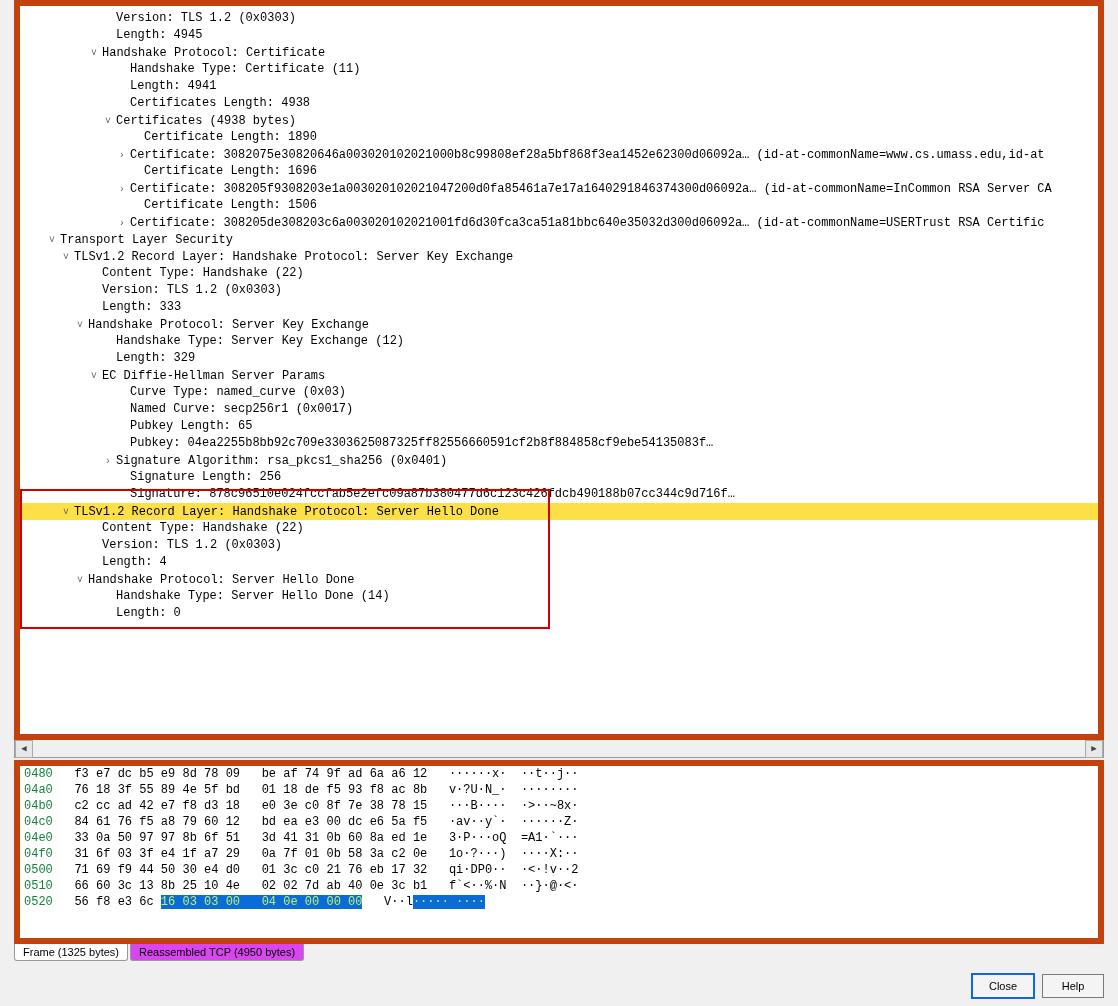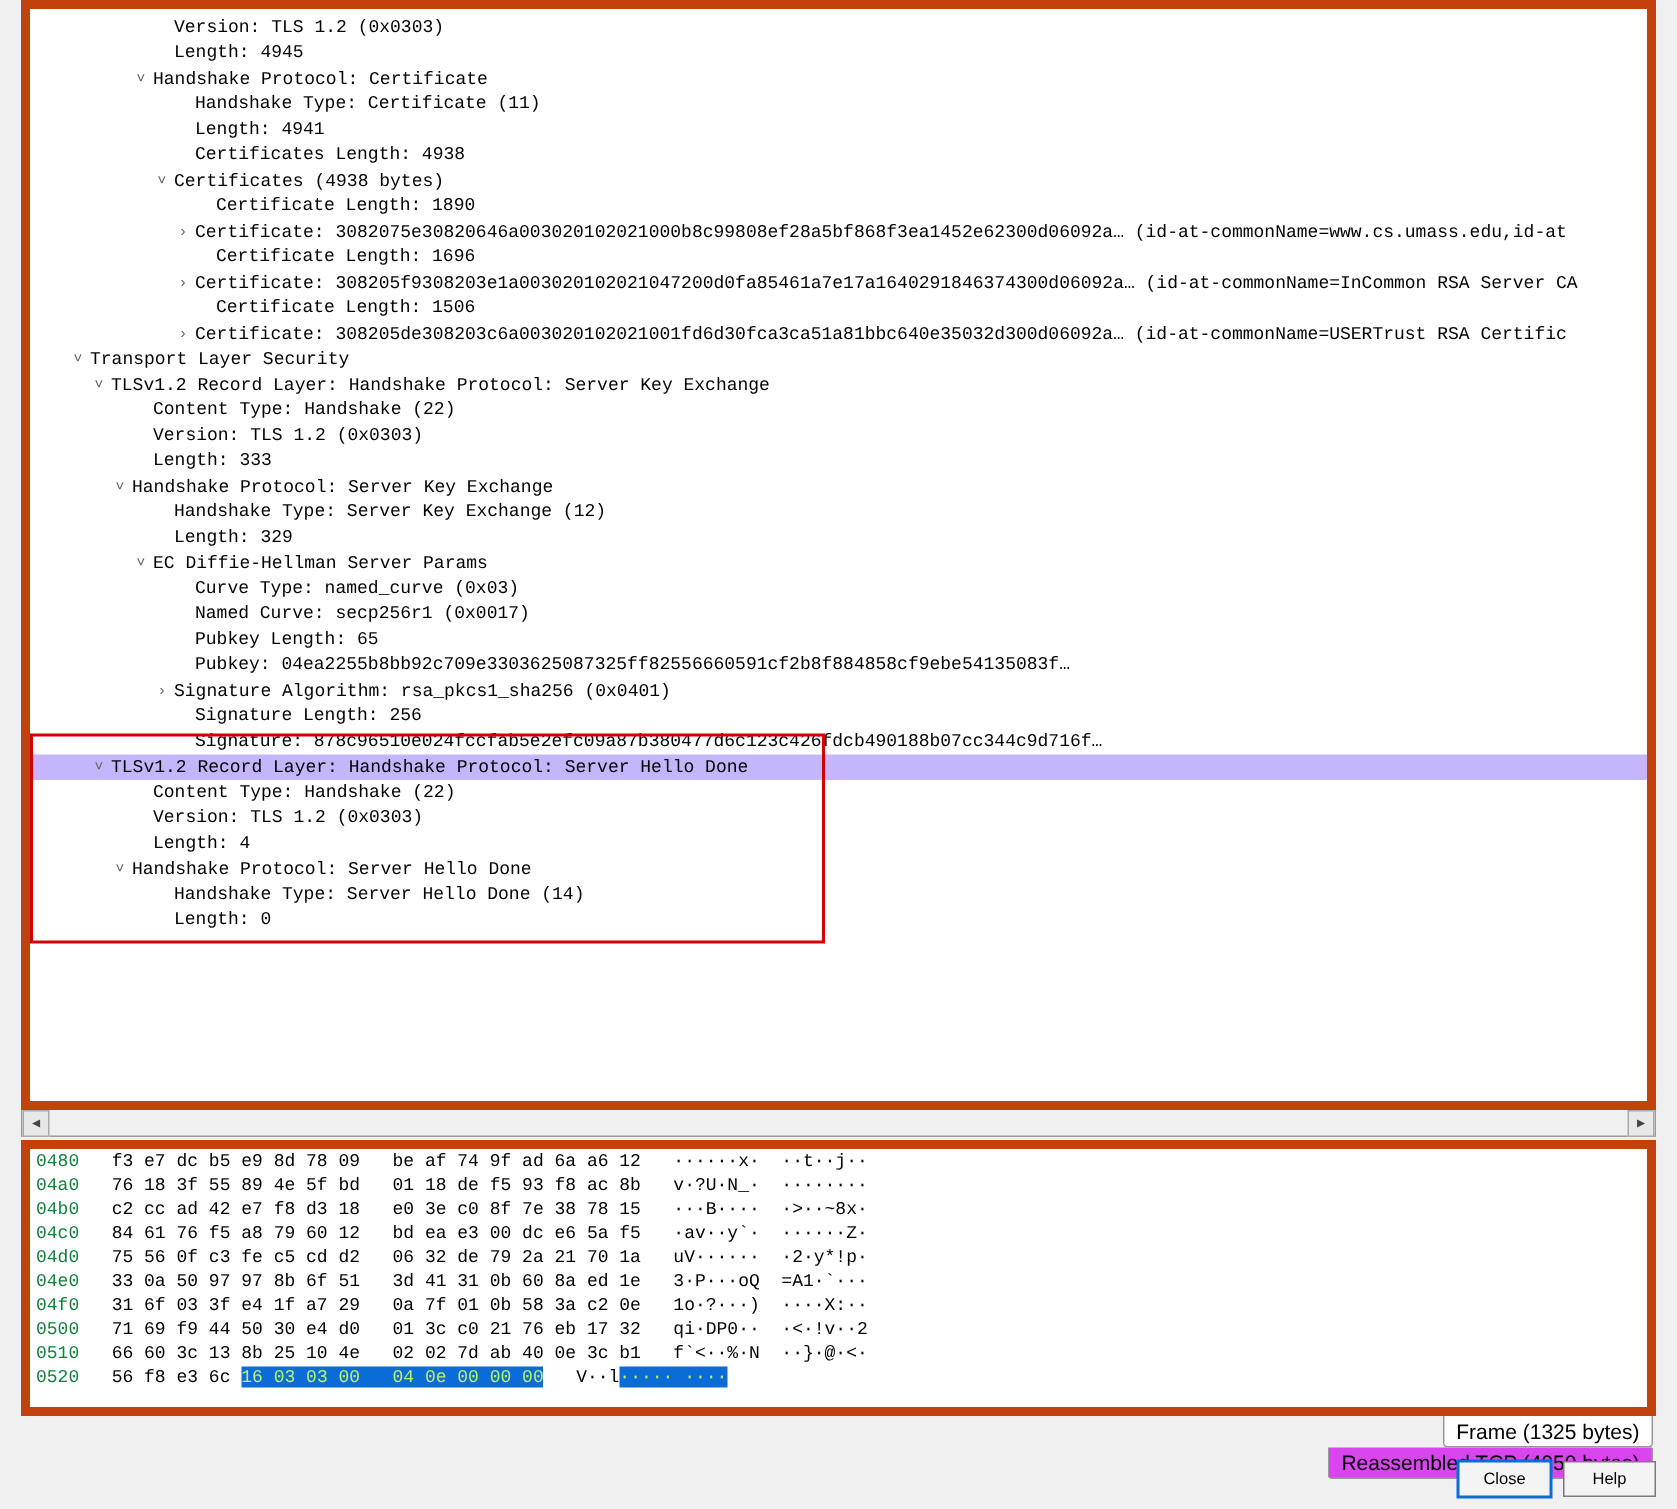--- a/index.html
+++ b/index.html
@@ -18,21 +18,21 @@
     box-sizing: border-box;
   }
   
   #tree-pane {
     left: 14px; top: 0px; width: 1090px; height: 740px;
     overflow: auto;
     padding: 4px 0;
     white-space: nowrap;
   }
   .row { height: 17px; line-height: 17px; padding-left: 6px; }
-  .row.selected { background: #c4b5fd; }
+  .row.selected { background: #fde047; }
   .row .tgl {
     display: inline-block; width: 12px; text-align: center;
     user-select: none; color: #606060; font-family: sans-serif;
     font-size: 10px; vertical-align: middle; margin-right: 2px;
   }
   .row .sp { display:inline-block; }
   .annot-box {
     position: absolute; border: 2px solid #d40000;
     pointer-events: none; box-sizing: border-box;
   }
@@ -49,22 +49,22 @@
     overflow: hidden;
   }
   #hex-inner { overflow-y: scroll; height:100%; }
   .hexrow { height: 16px; line-height:16px; white-space: pre; padding-left:4px; }
   .hexrow .off { color:#15803d; }
   .hexrow .hl { background:#0a6cd6; color:#bef264; }
 
   
   #tabstrip {
     position:absolute; left:14px; top:944px; width:1090px; height:20px;
-    font-family: Tahoma, Arial, sans-serif; font-size:14px;
-    display:flex; align-items:flex-end;flex-direction:column;
+    font-family: Tahoma, Arial, sans-serif; font-size:11px;
+    display:flex; align-items:flex-start;
   }
   .tab { border:1px solid #999; border-top:none; background:#d946ef;
     padding:2px 8px; margin-right:2px; border-radius:0 0 3px 3px; }
   .tab.active { background:#fff; }
 
   
   #btnrow { position:absolute; right:14px; top:974px; display:flex; gap:8px;
     font-family: Tahoma, Arial, sans-serif; font-size:11px; }
   .btn { width:60px; height:22px; border:1px solid #7a7a7a; background:#f4f4f4;
     display:flex; align-items:center; justify-content:center; }
@@ -117,21 +117,20 @@
 </div>
 
 <div id="annot" class="annot-box" style="left: 20px; top: 489px; width: 530px; height: 140px;"></div>
 
 <div id="hex-pane" class="pane">
   <div id="hex-inner">
       <div class="hexrow"><span class="off">0480   </span><span>f3 e7 dc b5 e9 8d 78 09   be af 74 9f ad 6a a6 12</span><span>   </span><span>······x·  ··t··j··</span></div>
       <div class="hexrow"><span class="off">04a0   </span><span>76 18 3f 55 89 4e 5f bd   01 18 de f5 93 f8 ac 8b</span><span>   </span><span>v·?U·N_·  ········</span></div>
       <div class="hexrow"><span class="off">04b0   </span><span>c2 cc ad 42 e7 f8 d3 18   e0 3e c0 8f 7e 38 78 15</span><span>   </span><span>···B····  ·&gt;··~8x·</span></div>
       <div class="hexrow"><span class="off">04c0   </span><span>84 61 76 f5 a8 79 60 12   bd ea e3 00 dc e6 5a f5</span><span>   </span><span>·av··y`·  ······Z·</span></div>
-      <div class="hexrow"><span class="off">04d0   </span><span>75 56 0f c3 fe c5 cd d2   06 32 de 79 2a 21 70 1a</span><span>   </span><span>uV······  ·2·y*!p·</span></div>
       <div class="hexrow"><span class="off">04e0   </span><span>33 0a 50 97 97 8b 6f 51   3d 41 31 0b 60 8a ed 1e</span><span>   </span><span>3·P···oQ  =A1·`···</span></div>
       <div class="hexrow"><span class="off">04f0   </span><span>31 6f 03 3f e4 1f a7 29   0a 7f 01 0b 58 3a c2 0e</span><span>   </span><span>1o·?···)  ····X:··</span></div>
       <div class="hexrow"><span class="off">0500   </span><span>71 69 f9 44 50 30 e4 d0   01 3c c0 21 76 eb 17 32</span><span>   </span><span>qi·DP0··  ·&lt;·!v··2</span></div>
       <div class="hexrow"><span class="off">0510   </span><span>66 60 3c 13 8b 25 10 4e   02 02 7d ab 40 0e 3c b1</span><span>   </span><span>f`&lt;··%·N  ··}·@·&lt;·</span></div>
       <div class="hexrow"><span class="off">0520   </span><span>56 f8 e3 6c </span><span class="hl">16 03 03 00   04 0e 00 00 00</span><span>   </span><span>V··l</span><span class="hl">····· ····</span></div>
     </div>
 </div>
 
 <div id="tabstrip">
     <div class="tab active">Frame (1325 bytes)</div>

